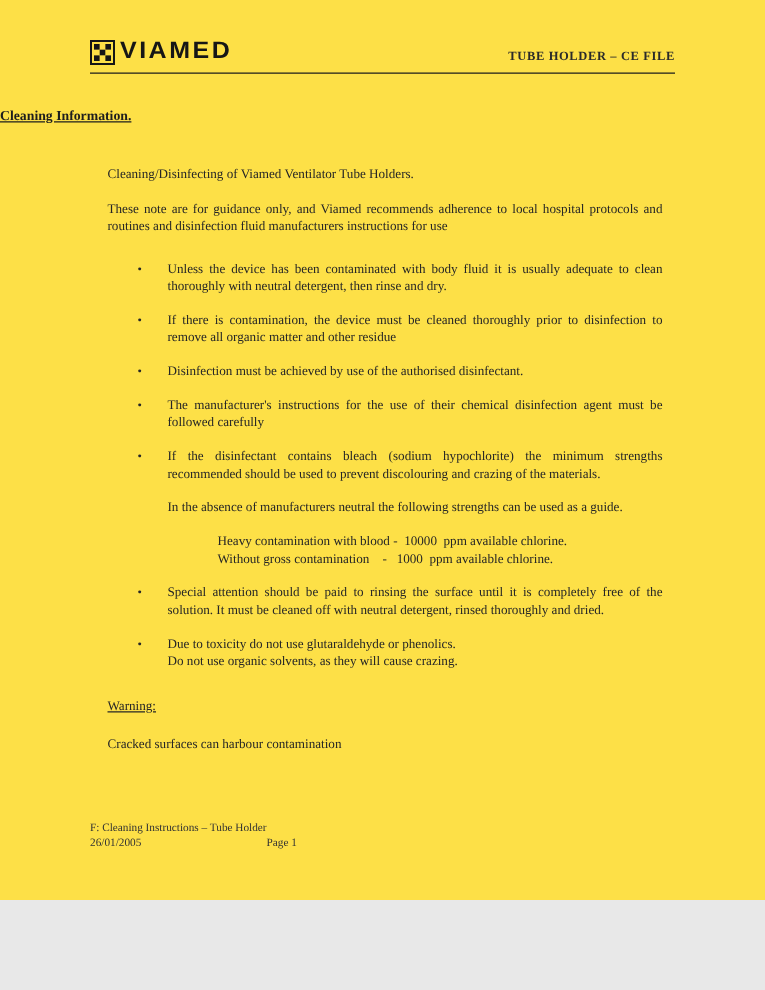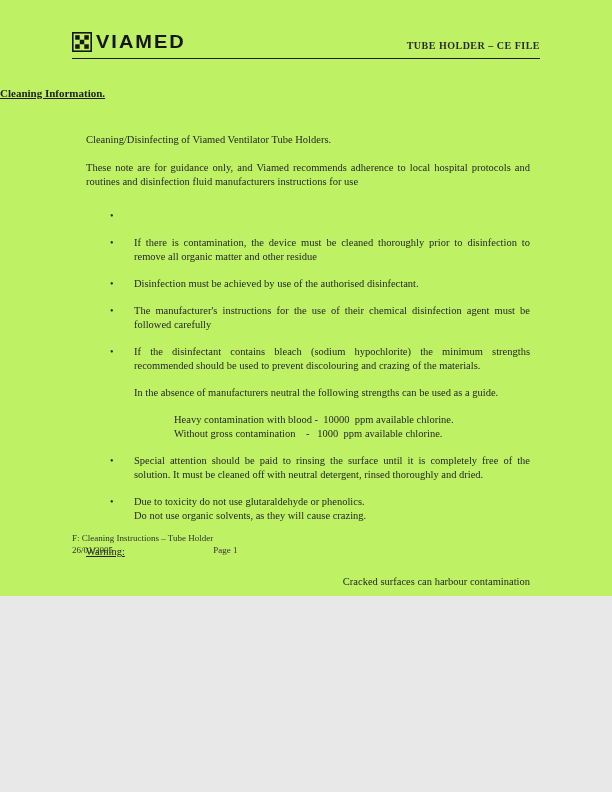--- a/index.html
+++ b/index.html
@@ -1,21 +1,21 @@
 <!DOCTYPE html>
 <html><head>
 <meta charset="utf-8">
 <style>
   html, body { margin: 0; padding: 0; background: #e8e8e8; }
   .page {
     position: relative;
     width: 612px;
-    height: 596px;
+    height: 720px;
     margin: 0 auto;
-    background: #bef264;
+    background: #fde047;
     font-family: "Liberation Serif", serif;
     color: #222222;
     box-sizing: border-box;
     overflow: hidden;
   }
   
   .page-header {
     margin: 30px 72px 0 72px;
     display: flex;
     justify-content: space-between;
@@ -76,21 +76,21 @@
     text-align: justify;
     white-space: pre-line;
   }
   .indent-block { margin: 0 0 13px 48px; }
   .ppm-line { white-space: pre; margin-left: 40px; }
   .warning-label {
     margin: 22px 0 0 0;
     text-decoration: underline;
     font-size: 10.5px;
   }
-  .warning-text { margin: 16px 0 0 0; text-align: right; }
+  .warning-text { margin: 16px 0 0 0; }
   
   .page-footer {
     position: absolute;
     left: 72px;
     right: 72px;
     bottom: 40px;
     display: flex;
     justify-content: flex-start;
     align-items: flex-end;
     font-size: 9px;
@@ -123,20 +123,21 @@
 
   <main class="content">
 
     <p class="para">Cleaning/Disinfecting of Viamed Ventilator Tube Holders.</p>
 
     <p class="para justify">These note are for guidance only, and Viamed recommends adherence to local hospital protocols and routines and disinfection fluid manufacturers instructions for use</p>
 
     <div class="bullet-list">
       <div class="bullet">
         <span class="dot">•</span>
+        <span class="text">Unless the device has been contaminated with body fluid it is usually adequate to clean thoroughly with neutral detergent, then rinse and dry.</span>
       </div>
       <div class="bullet">
         <span class="dot">•</span>
         <span class="text">If there is contamination, the device must be cleaned thoroughly prior to disinfection to remove all organic matter and other residue</span>
       </div>
       <div class="bullet">
         <span class="dot">•</span>
         <span class="text">Disinfection must be achieved by use of the authorised disinfectant.</span>
       </div>
       <div class="bullet">

